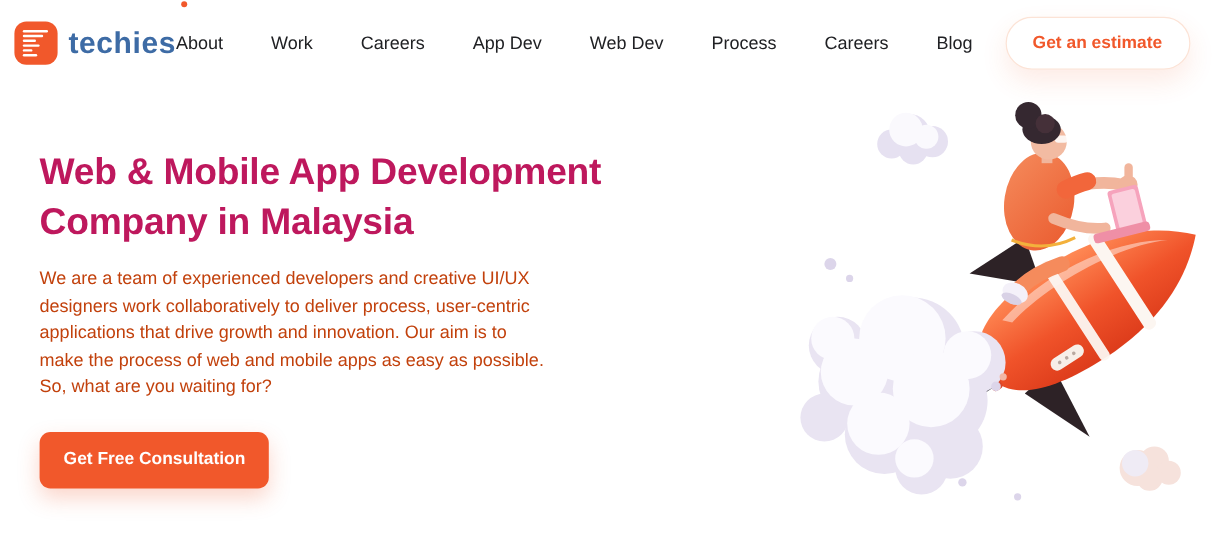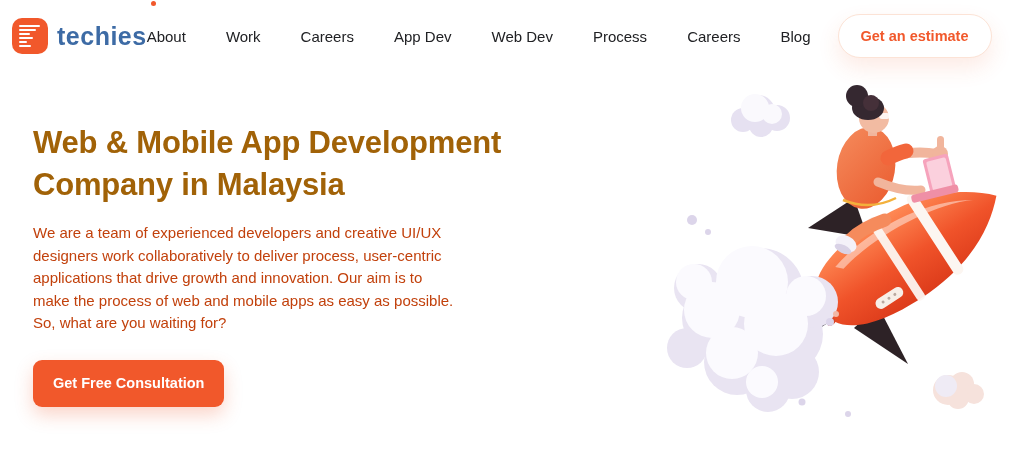--- a/index.html
+++ b/index.html
@@ -22,21 +22,21 @@
                border-radius:50%; background:#F1582B; }
   .nav { margin-left:auto; margin-right:27px; display:flex; align-items:center; gap:40px; }
   .nav a { color:#202124; font-size:15px; text-decoration:none; cursor:pointer; white-space:nowrap; }
   .estimate-btn { height:44px; padding:6px 22px; border-radius:24px; background:#fff;
                   border:1px solid #FCE3D6; color:#F1582B; font-weight:bold; font-size:14.5px;
                   font-family:"Liberation Sans", sans-serif; cursor:pointer; white-space:nowrap;
                   box-shadow:0 10px 22px rgba(240,90,40,.12); }
 
   
   .hero-copy { position:absolute; left:33px; top:122px; width:560px; }
-  .hero-title { color:#a16207; font-size:31px; line-height:42px; font-weight:bold;
+  .hero-title { color:#be185d; font-size:31px; line-height:42px; font-weight:bold;
                 letter-spacing:-.2px; }
   .hero-desc { margin-top:16px; color:#c2410c; font-size:15px; line-height:22.5px; }
   .hero-desc div { white-space:nowrap; }
   .cta-btn { margin-top:25px; height:47px; padding:0 20px; border:none; border-radius:9px;
              background:#F1582B; color:#fff; font-weight:bold; font-size:14.5px;
              font-family:"Liberation Sans", sans-serif; cursor:pointer;
              box-shadow:0 8px 18px rgba(241,88,43,.25); }
 
   
   .hero-art { position:absolute; left:640px; top:70px; width:384px; height:360px; }

